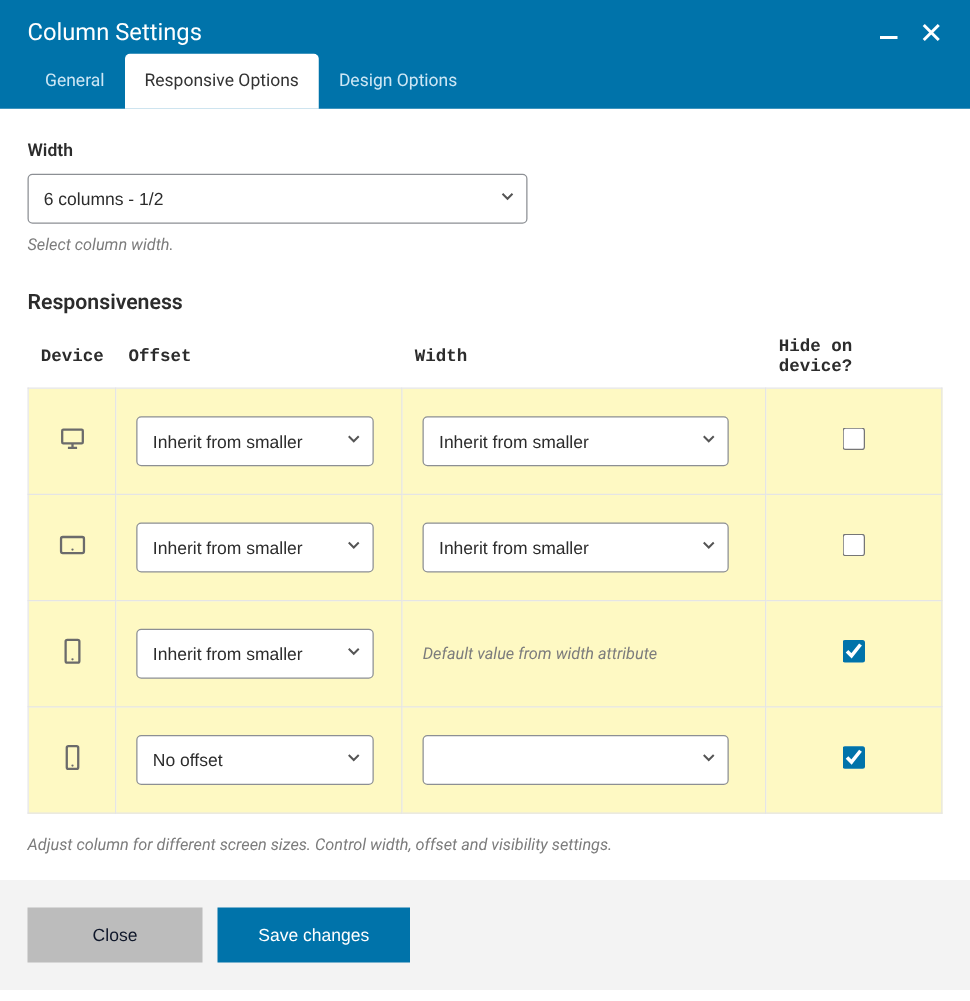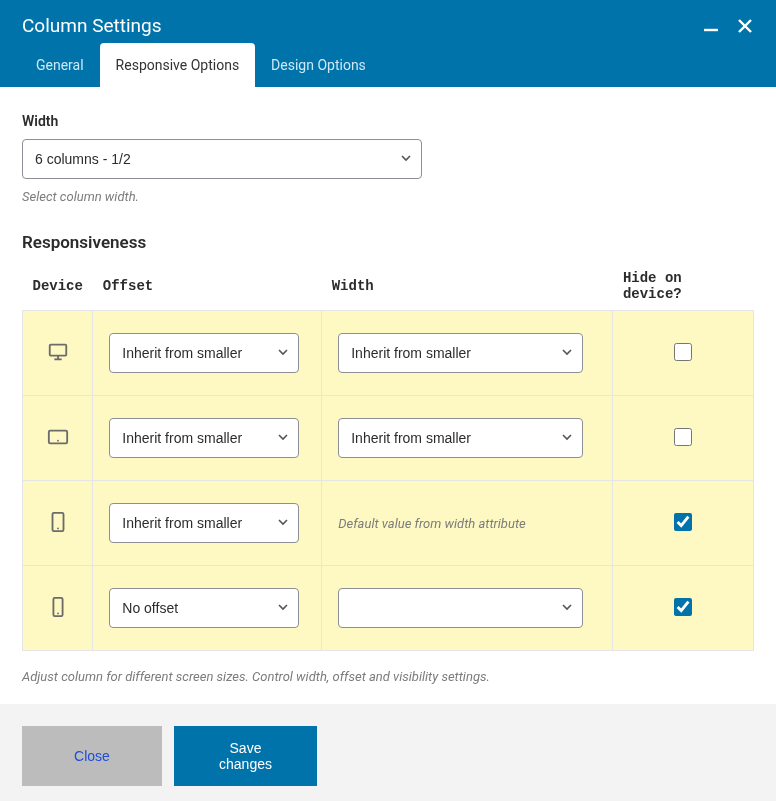--- a/index.html
+++ b/index.html
@@ -164,27 +164,27 @@
     gap: 12px;
   }
   .btn {
     border: none;
     padding: 14px 28px;
     font-size: 14px;
     cursor: pointer;
   }
   .btn-close {
     background: #bcbcbc;
-    color: #1d4ed8;
+    color: #0f172a;
     width: 140px;
   }
   .btn-save {
     background: #0073aa;
     color: #fff;
-    width: 143px;
+    width: 154px;
   }
 </style>
 </head>
 <body>
 
 <div class="modal">
 
   <div class="header">
     <div class="header-top">
       <div class="header-title">Column Settings</div>

